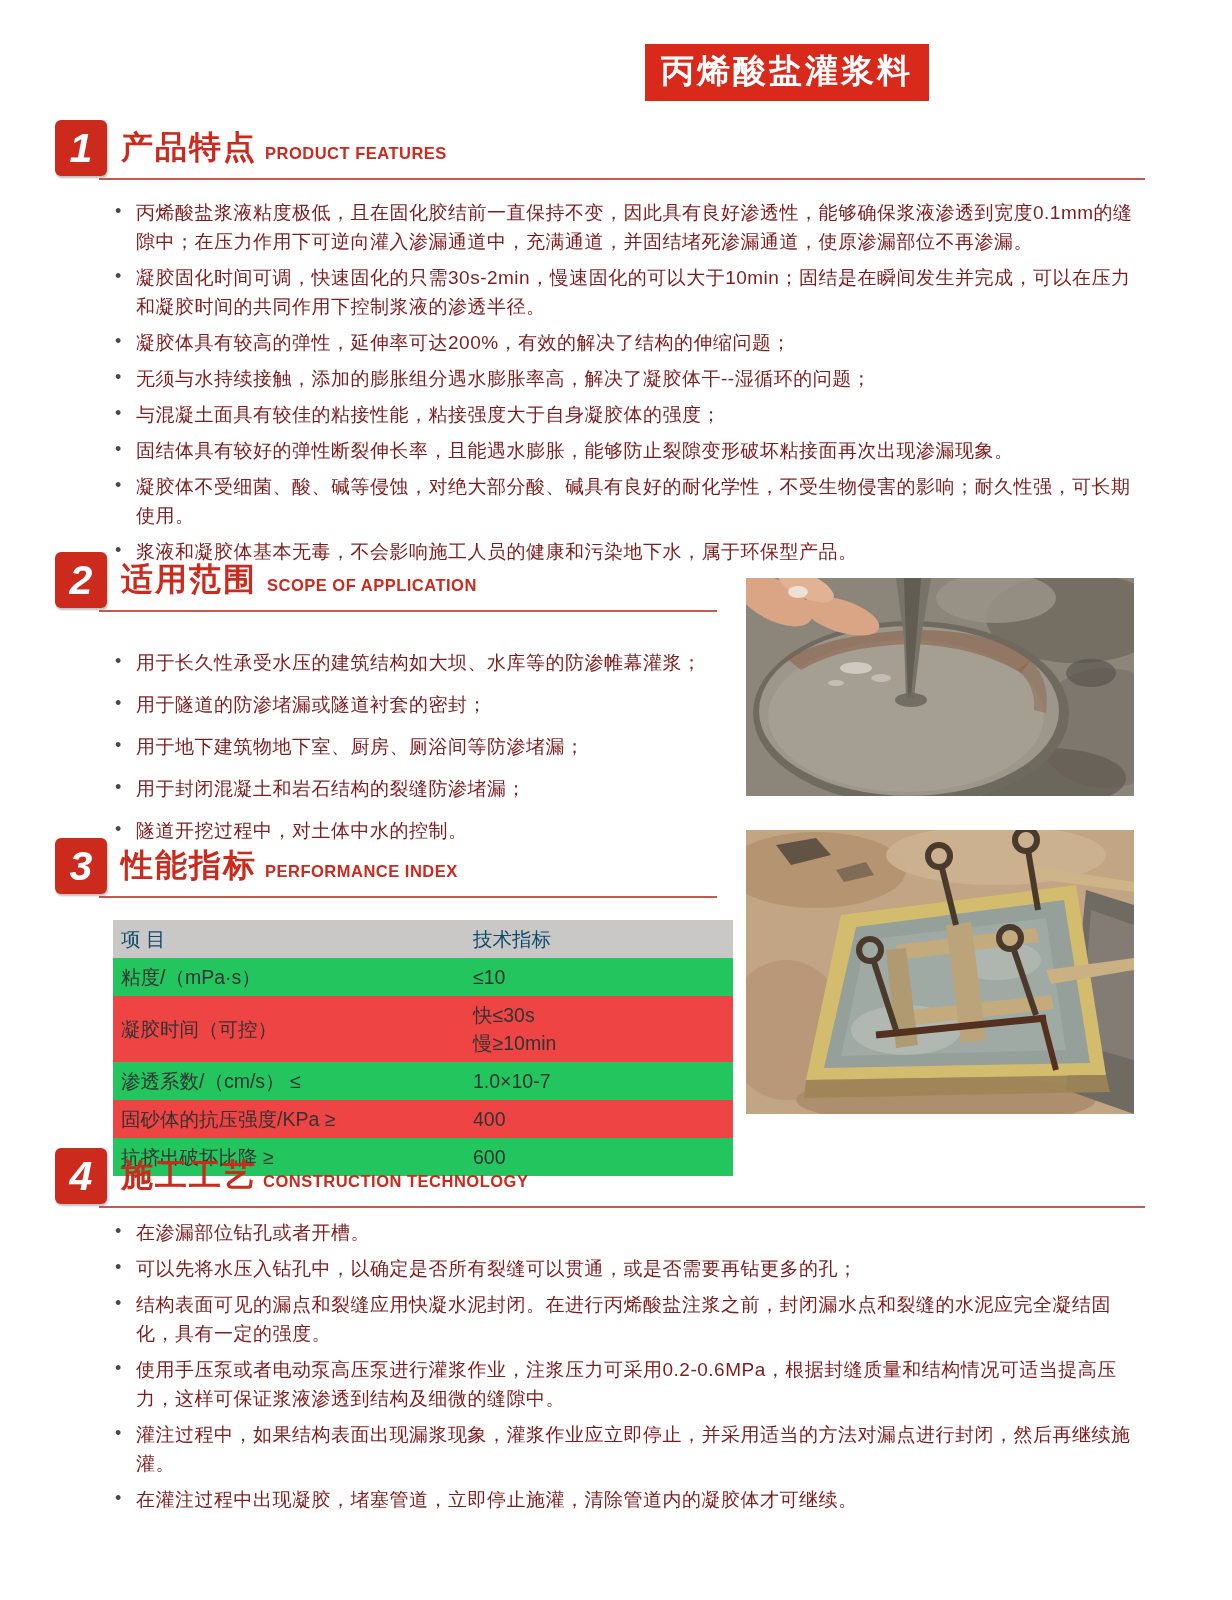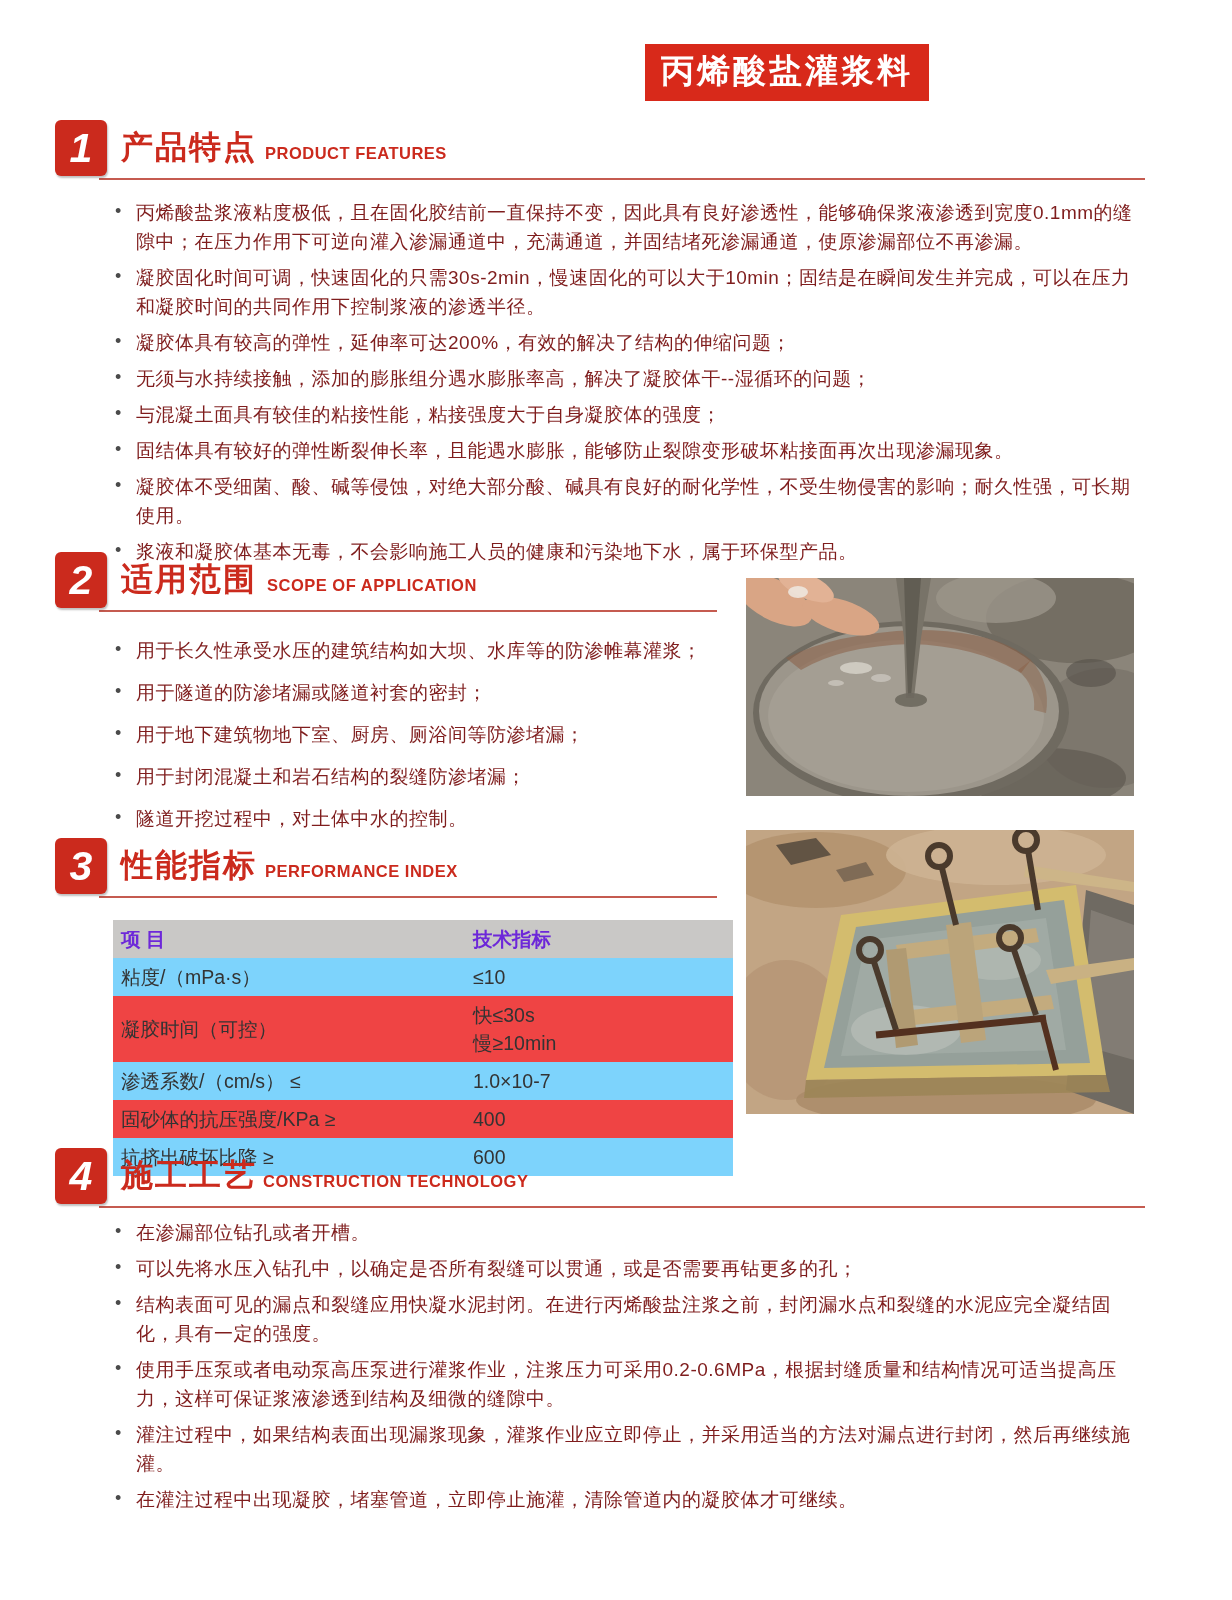--- a/index.html
+++ b/index.html
@@ -92,24 +92,24 @@
     color:#333333;
     table-layout:fixed;
   }
   table.perf td{
     padding:5px 6px 5px 8px;
     vertical-align:middle;
     line-height:28px;
   }
   table.perf td.c1{width:338px;}
   table.perf td.c2{width:254px; white-space:pre-line;}
-  tr.hdr td{font-weight:bold; color:#6d28d9;padding-left:8px;}
+  tr.hdr td{font-weight:normal; color:#0c4a6e;padding-left:8px;}
   tr.gray-dk{background:#c9c8c6;}
   tr.gray{background:#ef4444;}
-  tr.white{background:#7dd3fc;}
+  tr.white{background:#22c55e;}
   
   .intro{
     margin:20px 0 0 58px;
     font-size:19.5px;
     font-weight:bold;
     color:#303030;
     letter-spacing:0.5px;
   }
   
   .photo{
@@ -146,21 +146,21 @@
     </ul>
   </div>
 
   <div class="section" id="sec2" style="top:552px;left:55px;width:670px;">
     <div class="sec-head">
       <div class="underline part"></div>
       <div class="num-badge">2</div>
       <div class="sec-title">适用范围</div>
       <div class="sec-sub sub2">SCOPE OF APPLICATION</div>
     </div>
-    <ul class="blist" style="margin-top:24px;">
+    <ul class="blist" style="margin-top:36px;">
       <li style="margin-bottom:13px;">用于长久性承受水压的建筑结构如大坝、水库等的防渗帷幕灌浆；</li>
       <li style="margin-bottom:13px;">用于隧道的防渗堵漏或隧道衬套的密封；</li>
       <li style="margin-bottom:13px;">用于地下建筑物地下室、厨房、厕浴间等防渗堵漏；</li>
       <li style="margin-bottom:13px;">用于封闭混凝土和岩石结构的裂缝防渗堵漏；</li>
       <li style="margin-bottom:13px;">隧道开挖过程中，对土体中水的控制。</li>
     </ul>
   </div>
 
   <div class="section" id="sec3" style="top:838px;left:55px;width:670px;">
     <div class="sec-head">

